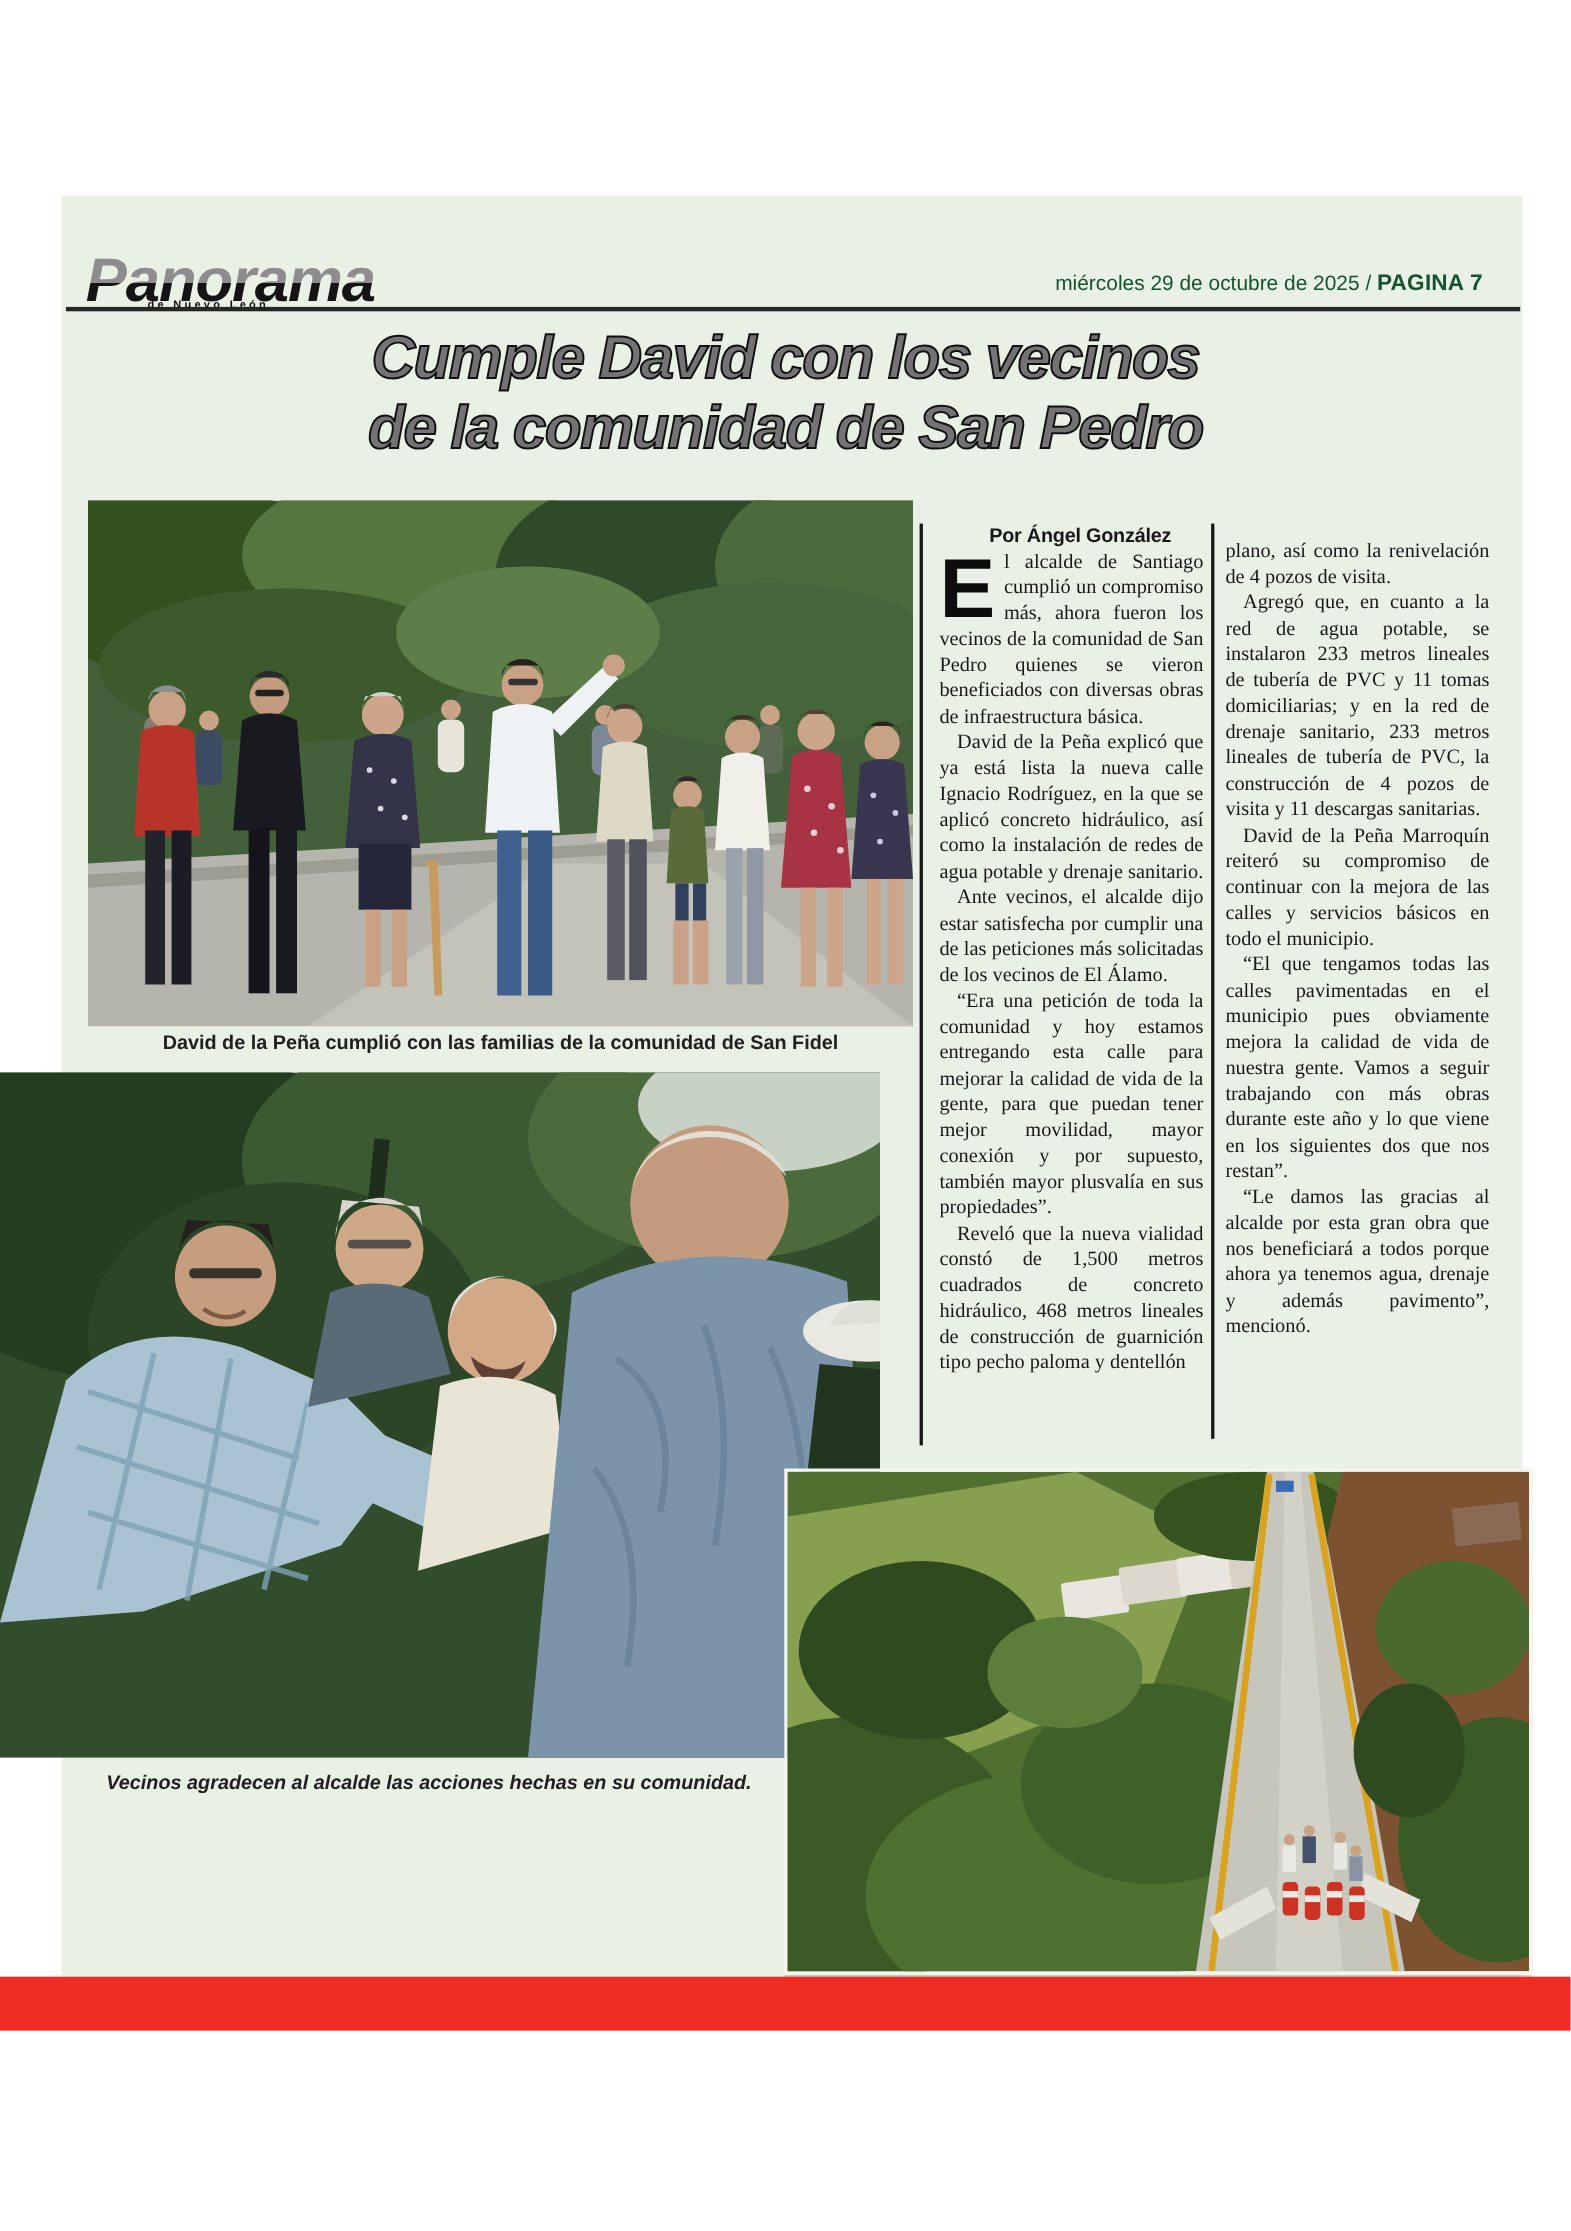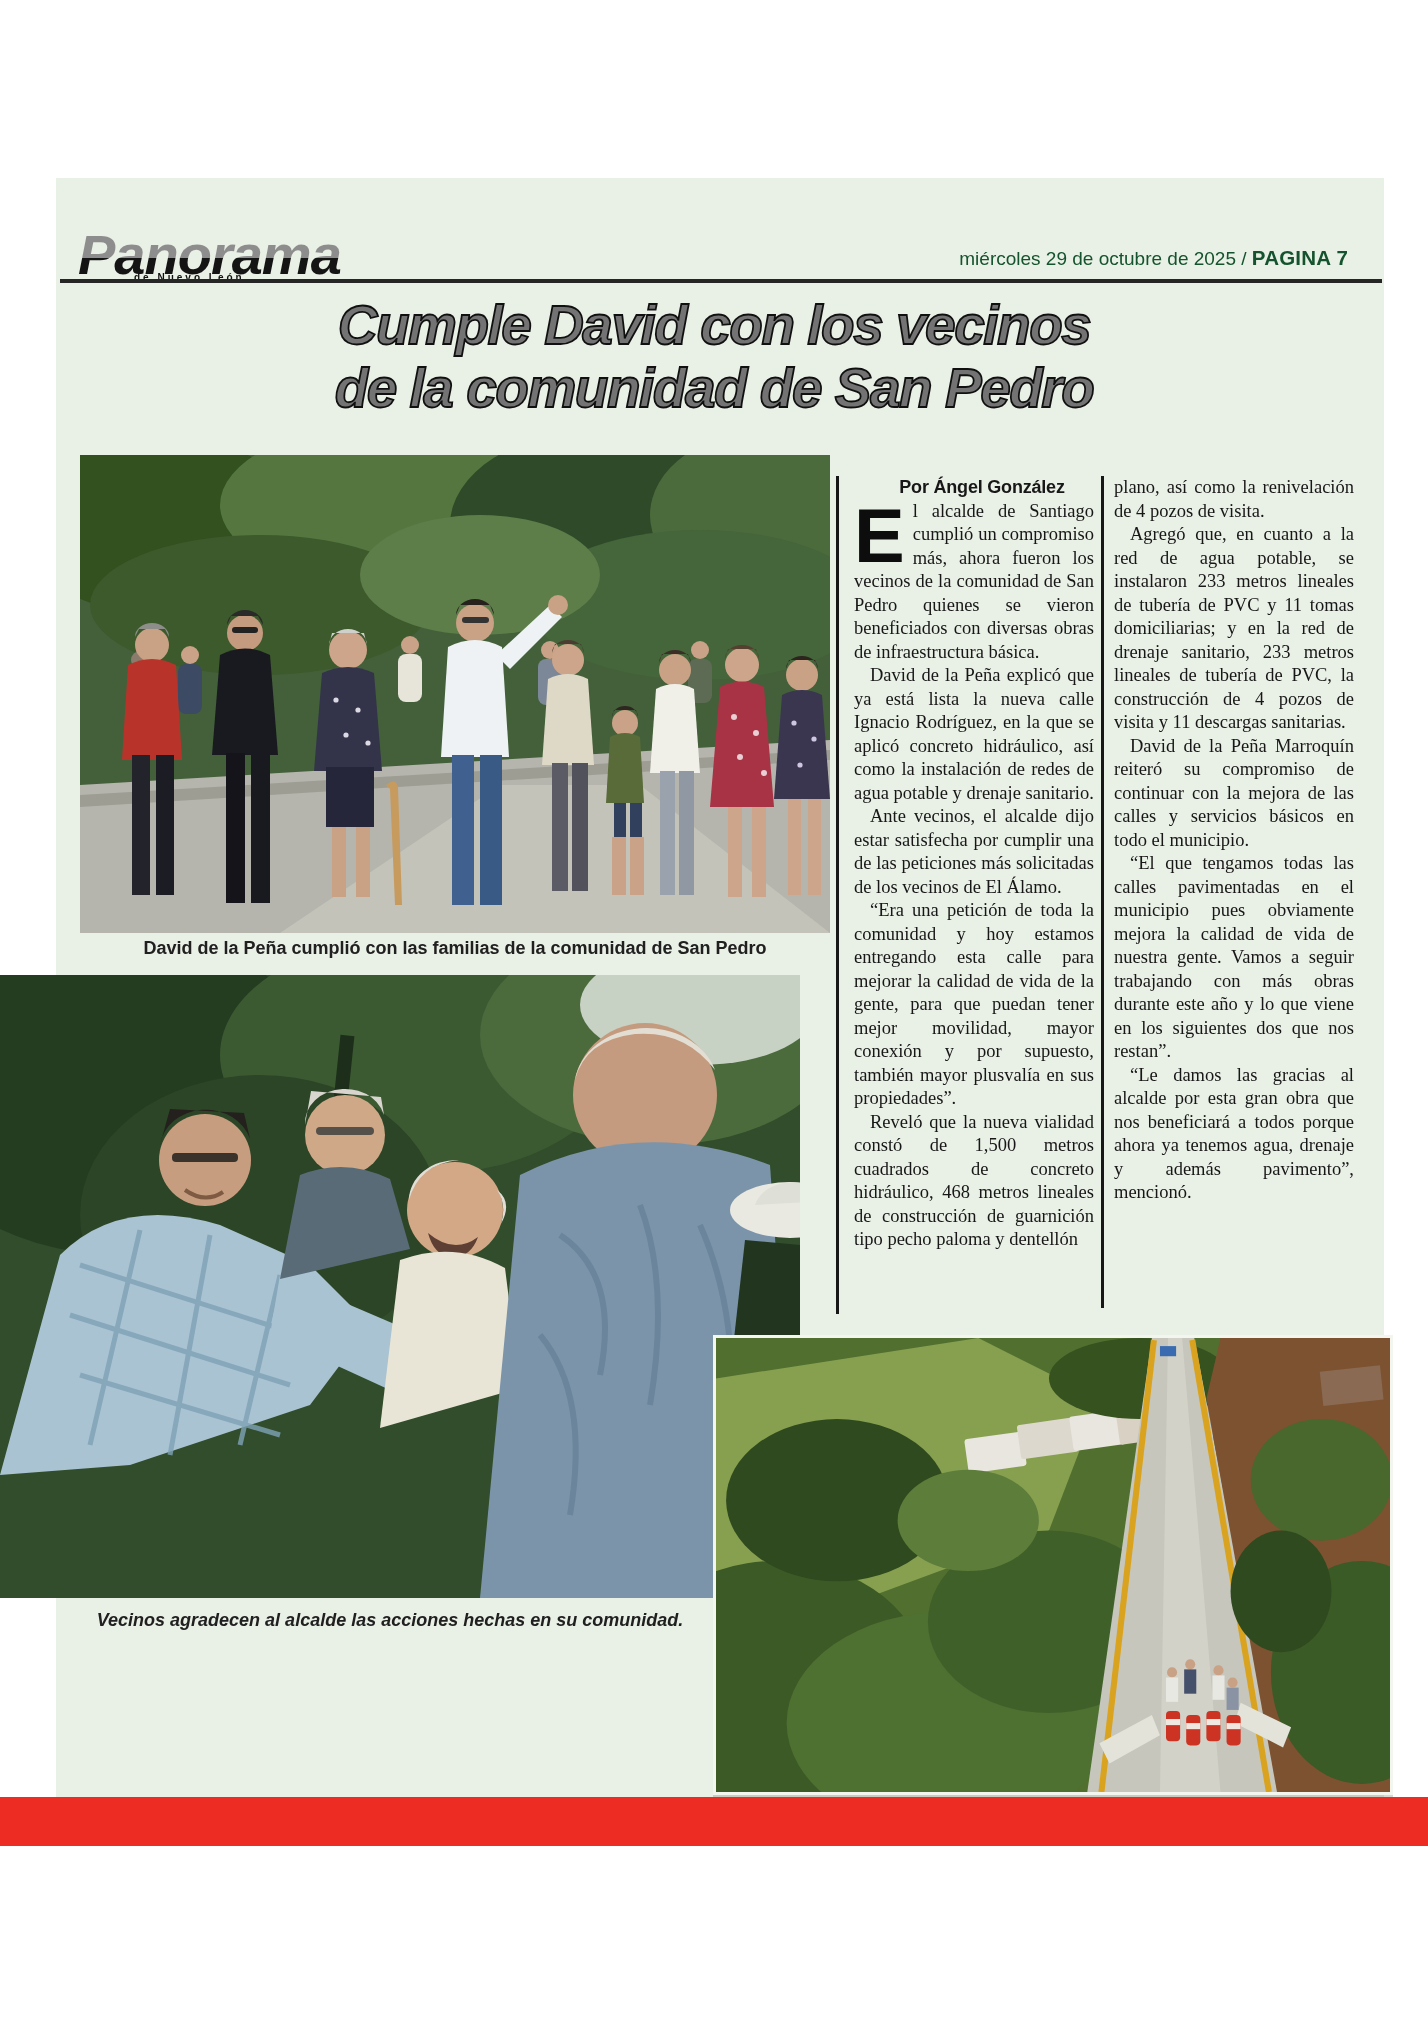--- a/index.html
+++ b/index.html
@@ -30,21 +30,21 @@
   .caption{position:absolute;text-align:center;font-weight:bold;font-size:18px;color:#202020;}
   #caption1{left:80px;top:938px;width:750px;}
   #caption2{left:20px;top:1610px;width:740px;font-style:italic;}
   
   .col-rule{position:absolute;width:3px;background:#171717;}
   #rule-left{left:836px;top:476px;height:838px;}
   #rule-right{left:1101px;top:476px;height:832px;}
   .col{position:absolute;top:476px;width:240px;font-family:"Liberation Serif",serif;
        font-size:18.5px;line-height:23.5px;text-align:justify;color:#171717;}
   #col1{left:854px;}
-  #col2{left:1114px;}
+  #col2{left:1114px;margin-top:14px;}
   .col p{margin:0;text-indent:16px;}
   .col p.noindent{text-indent:0;}
   .byline{font-family:"Liberation Sans",sans-serif;font-weight:bold;font-size:18px;
           letter-spacing:-0.2px;text-align:center;margin-bottom:16px;text-indent:0;}
   .dropcap{float:left;font-family:"Liberation Sans",sans-serif;font-weight:bold;
            font-size:76px;line-height:60px;padding:6px 8px 0 0;color:#0d0d0d;}
   
   .red-bar{position:absolute;left:0;top:1797px;width:1428px;height:49px;background:#ed2d24;}
 </style>
 </head>
@@ -181,21 +181,21 @@
           <path d="M706,214 a16,13 0 0 1 32,0 l-3,-9 -26,0 Z" fill="#2c241e"></path>
         <path d="M702,240 q20,-10 40,0 l8,104 -56,0 Z" fill="#3a3650"></path>
         <circle cx="714" cy="268" r="2.6" fill="#cfc7e0"></circle>
           <circle cx="734" cy="284" r="2.6" fill="#cfc7e0"></circle>
         <circle cx="720" cy="310" r="2.6" fill="#cfc7e0"></circle>
         <rect x="708" y="344" width="13" height="96" fill="#cda58a"></rect>
           <rect x="728" y="344" width="13" height="96" fill="#cda58a"></rect>
       </g>
     </g>
   </svg>
-  <div id="caption1" class="caption">David de la Peña cumplió con las familias de la comunidad de San Pedro</div>
+  <div id="caption1" class="caption">David de la Peña cumplió con las familias de la comunidad de San Fidel</div>
 
   <svg id="photo2" class="photo" viewBox="0 0 800 623" preserveAspectRatio="none">
     <rect width="800" height="623" fill="#314d2b"></rect>
     <g>
       <ellipse cx="120" cy="120" rx="220" ry="160" fill="#243d20"></ellipse>
       <ellipse cx="420" cy="80" rx="200" ry="120" fill="#3c5a32"></ellipse>
       <ellipse cx="660" cy="60" rx="180" ry="110" fill="#4c6b3c"></ellipse>
       <ellipse cx="700" cy="30" rx="120" ry="60" fill="#c7d2c4"></ellipse>
       <ellipse cx="260" cy="240" rx="180" ry="140" fill="#2b4526"></ellipse>
       <rect x="330" y="60" width="14" height="200" fill="#1d2f1a" transform="rotate(6 337 160)"></rect>

